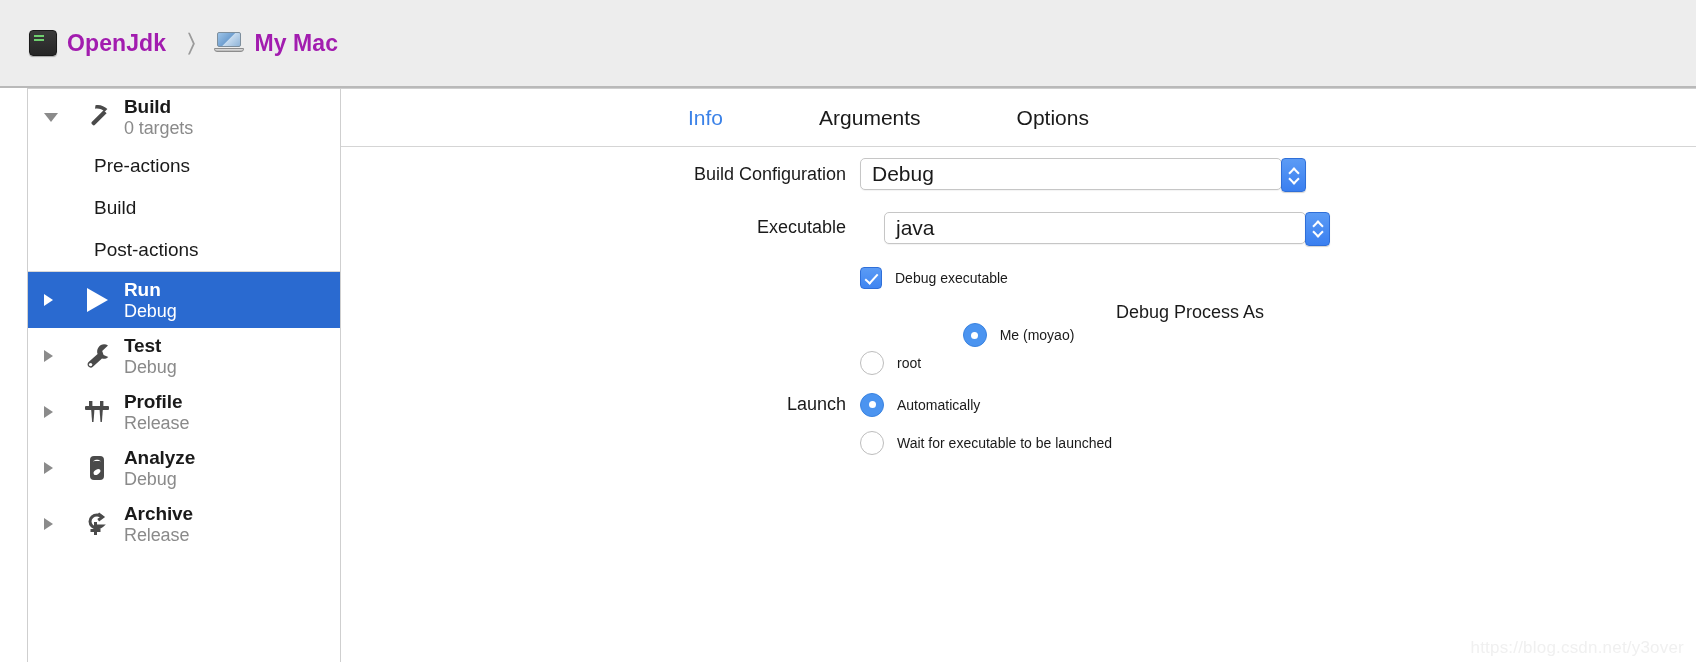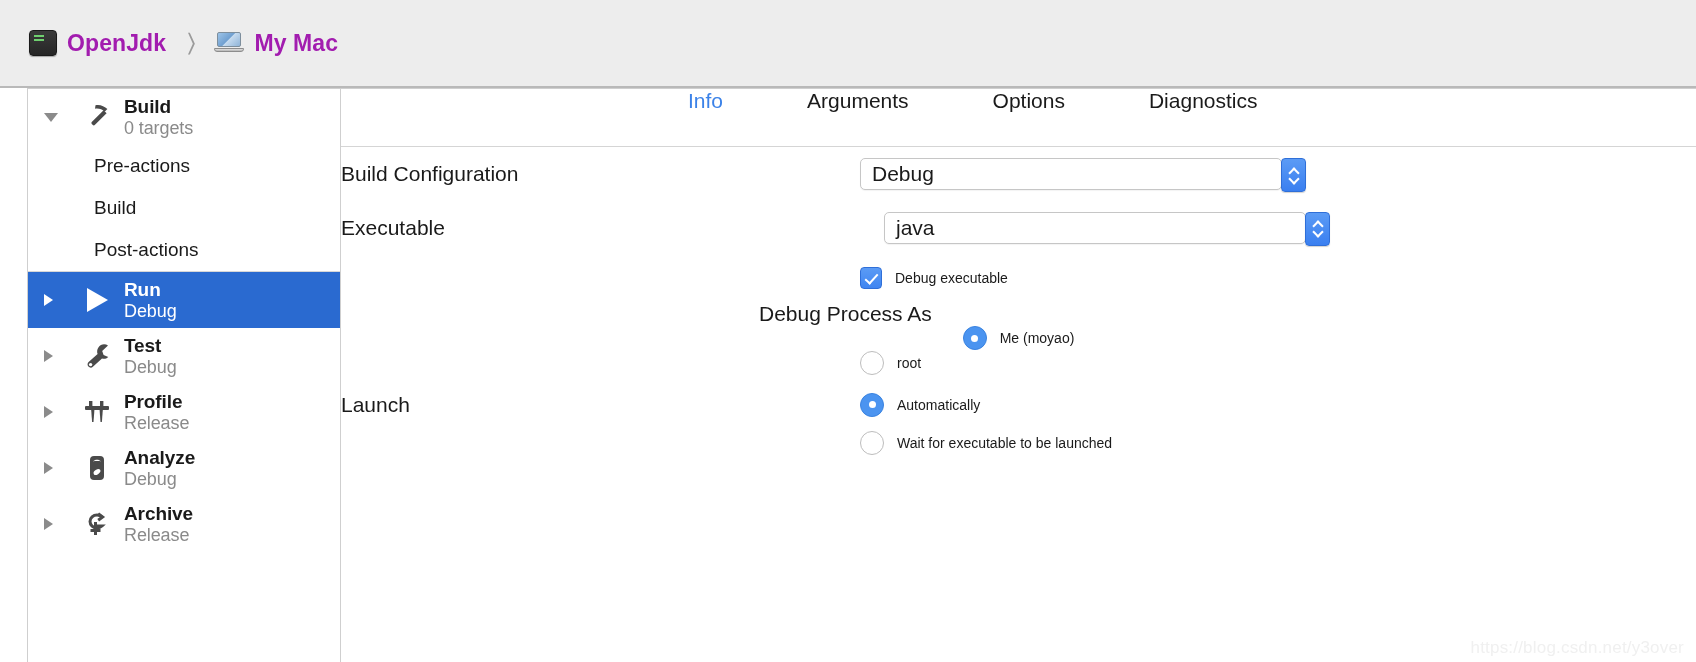--- a/index.html
+++ b/index.html
@@ -191,22 +191,23 @@
     background: #ffffff;
     border-top: 1px solid #cfcfcf;
     box-sizing: border-box;
   }
   .tabbar {
     position: absolute;
     left: 0; top: 0;
     width: 100%;
     height: 58px;
     display: flex;
+    align-items: center;
     padding-left: 305px;
-    gap: 0;
+    gap: 12px;
     box-sizing: border-box;
     border-bottom: 1px solid #d5d5d5;
   }
   .tab {
     font-size: 21px;
     color: #1a1a1a;
     padding: 0 42px;
     white-space: nowrap;
     cursor: default;
   }
@@ -220,22 +221,23 @@
     left: 0; top: 58px;
     width: 100%;
   }
   .frow {
     display: flex;
     align-items: center;
     position: relative;
   }
   .flabel {
     width: 519px;
+    text-align: right;
     padding-right: 14px;
-    font-size: 21px;
+    font-size: 18px;
     color: #1a1a1a;
     box-sizing: border-box;
     white-space: nowrap;
   }
   .fctrl {
     display: flex;
     align-items: center;
   }
   .combo {
     width: 422px;
@@ -490,21 +492,20 @@
     </span>
   </div>
 </div>
 
 <div class="main">
 
   <div class="tabbar">
     <span class="tab active">Info</span>
     <span class="tab">Arguments</span>
     <span class="tab">Options</span>
-    <span class="tab">Diagnostics</span>
   </div>
 
   <div class="form">
 
     <div class="frow" style="height:54px;">
       <span class="flabel">Build Configuration</span>
       <span class="fctrl">
         <span class="combo">
           <span class="combo-value">Debug</span>
           <span class="stepper">

